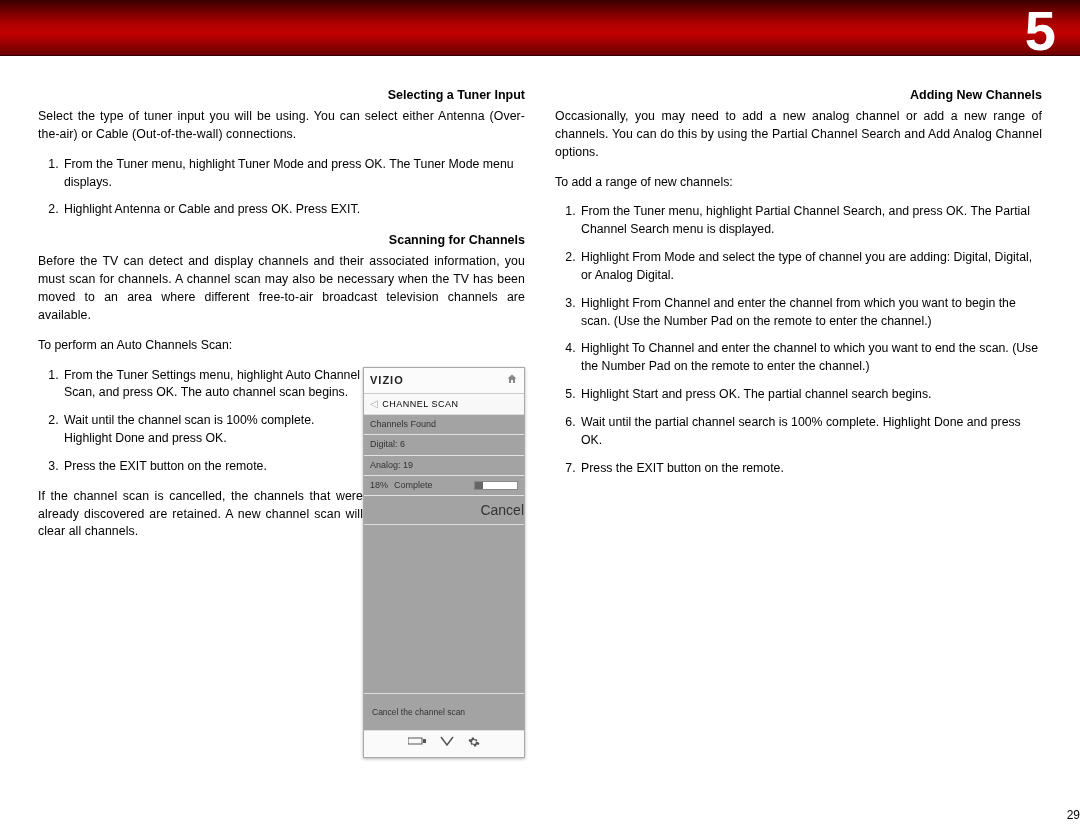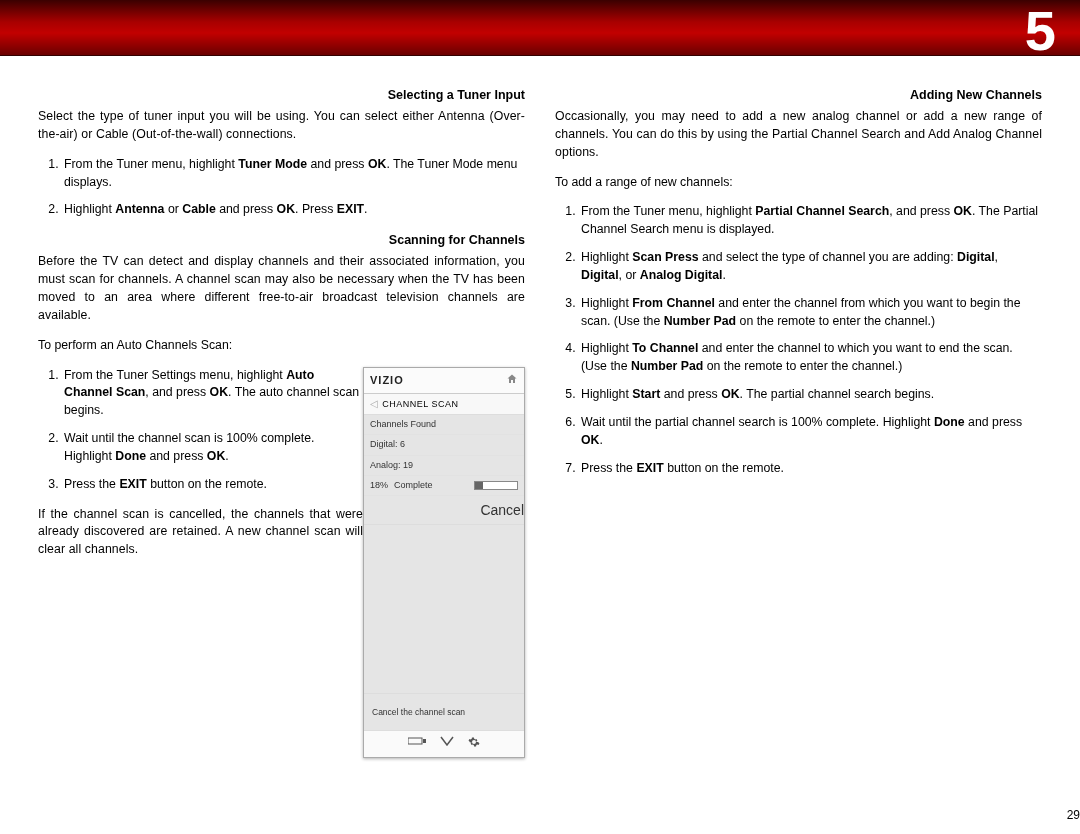--- a/index.html
+++ b/index.html
@@ -42,27 +42,27 @@
   .col h4 {
     font-size: 12.5px;
     margin: 0 0 4px 0;
     font-weight: bold;
     text-align: right;
   }
   .col p { margin: 0 0 12px 0; }
   .justify { text-align: justify; text-justify: inter-word; letter-spacing: 0.1px; }
   ol { margin: 0 0 12px 0; padding-left: 24px; }
   ol li { margin-bottom: 10px; padding-left: 2px; }
-  b { font-weight: bold; }
+  b { font-weight: normal; }
   .col1-flex { display: flex; gap: 0; align-items: flex-start; }
   .col1-text { flex: 1; }
   .menu-shot {
     width: 160px;
     border: 1px solid #aaa;
-    background: #e5e5e5;
+    background: #a3a3a3;
     font-family: Arial, sans-serif;
     font-size: 9px;
     box-shadow: 0 1px 3px rgba(0,0,0,0.3);
   }
   .menu-top {
     display: flex;
     align-items: center;
     padding: 5px 6px 3px 6px;
     border-bottom: 1px solid #ccc;
     background: #fbfbfb;
@@ -187,21 +187,21 @@
       </div>
     </div>
   </div>
 
   <div class="col">
     <h4>Adding New Channels</h4>
     <p class="justify">Occasionally, you may need to add a new analog channel or add a new range of channels. You can do this by using the Partial Channel Search and Add Analog Channel options.</p>
     <p>To add a range of new channels:</p>
     <ol>
       <li><span>From the Tuner menu, highlight </span><b>Partial Channel Search</b><span>, and press </span><b>OK</b><span>. The Partial Channel Search menu is displayed.</span></li>
-      <li><span>Highlight </span><b>Scan Press</b><span> and select the type of channel you are adding: </span><b>Digital</b><span>, </span><b>Digital</b><span>, or </span><b>Analog Digital</b><span>.</span></li>
+      <li><span>Highlight </span><b>From Mode</b><span> and select the type of channel you are adding: </span><b>Digital</b><span>, </span><b>Digital</b><span>, or </span><b>Analog Digital</b><span>.</span></li>
       <li><span>Highlight </span><b>From Channel</b><span> and enter the channel from which you want to begin the scan. (Use the </span><b>Number Pad</b><span> on the remote to enter the channel.)</span></li>
       <li><span>Highlight </span><b>To Channel</b><span> and enter the channel to which you want to end the scan. (Use the </span><b>Number Pad</b><span> on the remote to enter the channel.)</span></li>
       <li><span>Highlight </span><b>Start</b><span> and press </span><b>OK</b><span>. The partial channel search begins.</span></li>
       <li><span>Wait until the partial channel search is 100% complete. Highlight </span><b>Done</b><span> and press </span><b>OK</b><span>.</span></li>
       <li><span>Press the </span><b>EXIT</b><span> button on the remote.</span></li>
     </ol>
   </div>
 </div>
 
 <div class="page-num">29</div>

